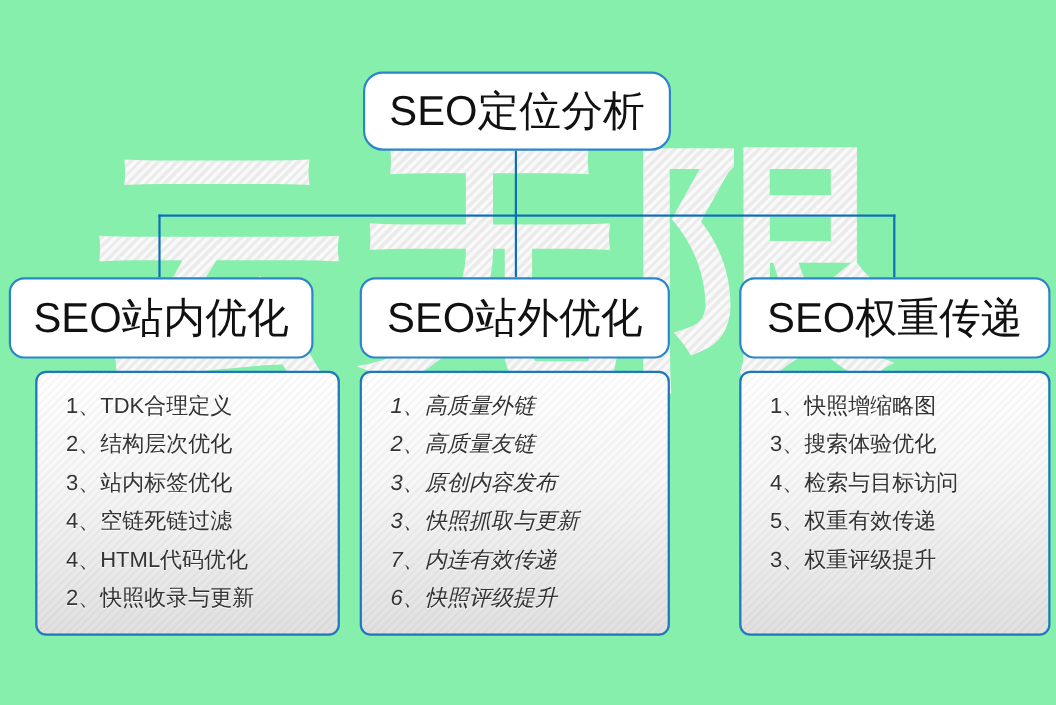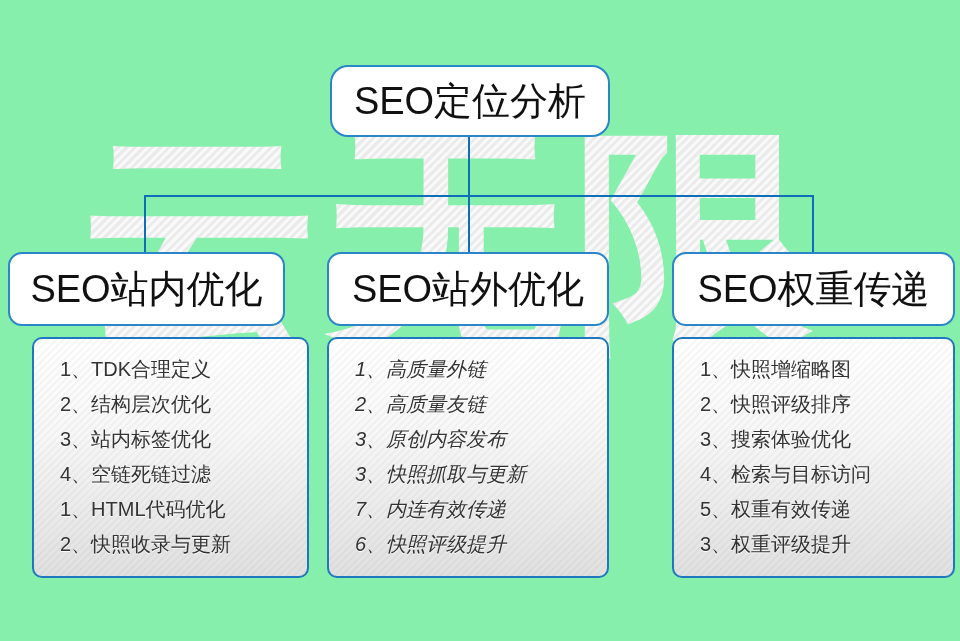--- a/index.html
+++ b/index.html
@@ -114,35 +114,34 @@
   </div>
   <div class="col-header c1">
     <span>SEO站外优化</span>
   </div>
 
   <div class="col-list c0">
     <div class="item">1、TDK合理定义</div>
     <div class="item">2、结构层次优化</div>
     <div class="item">3、站内标签优化</div>
     <div class="item">4、空链死链过滤</div>
-    <div class="item">1、HTML代码优化</div>
+    <div class="item">4、HTML代码优化</div>
     <div class="item">2、快照收录与更新</div>
   </div>
 
   <div class="col-list c1">
     <div class="item">1、高质量外链</div>
     <div class="item">2、高质量友链</div>
     <div class="item">3、原创内容发布</div>
     <div class="item">3、快照抓取与更新</div>
     <div class="item">7、内连有效传递</div>
     <div class="item">6、快照评级提升</div>
   </div>
 
   <div class="col-list c2">
     <div class="item">1、快照增缩略图</div>
-    <div class="item">2、快照评级排序</div>
     <div class="item">3、搜索体验优化</div>
     <div class="item">4、检索与目标访问</div>
     <div class="item">5、权重有效传递</div>
     <div class="item">3、权重评级提升</div>
   </div>
 
 </div>
 
 </body></html>

